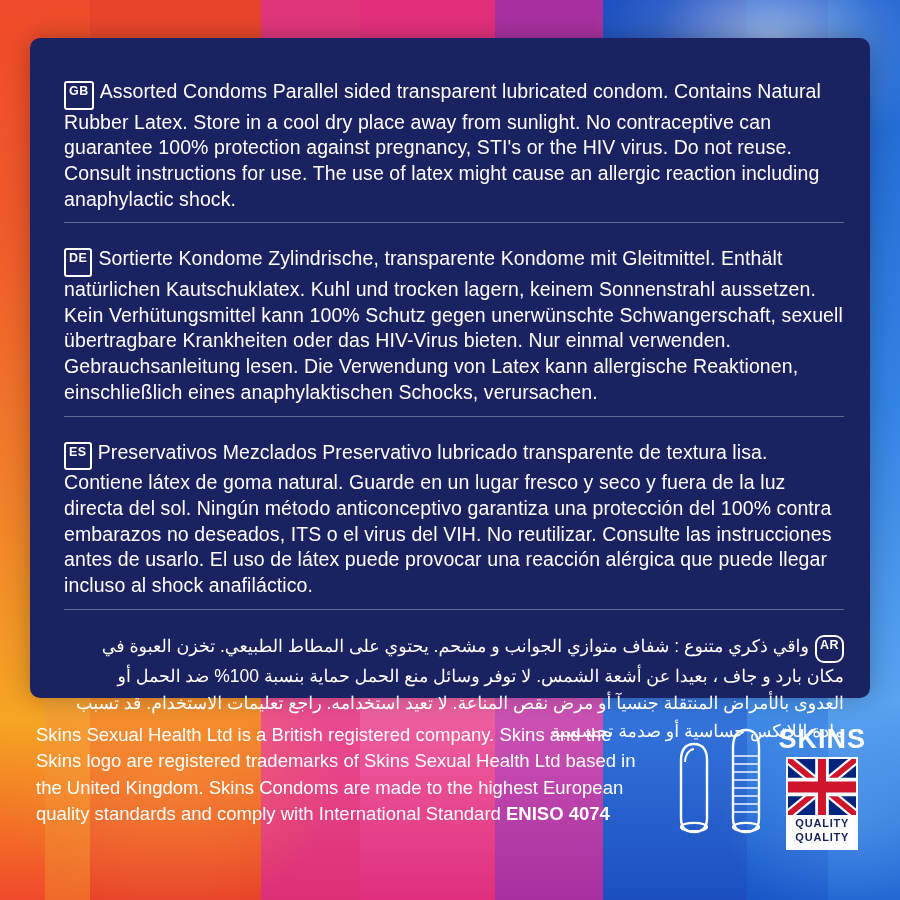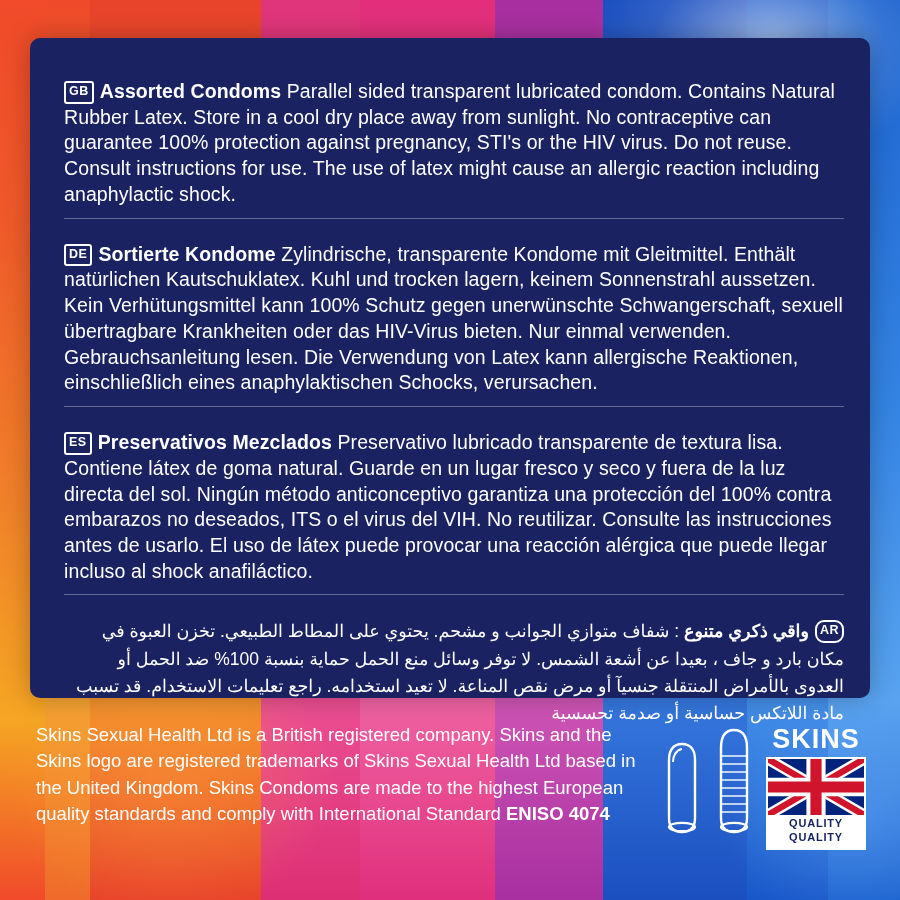--- a/index.html
+++ b/index.html
@@ -79,37 +79,37 @@
     width: 100%;
   }
 
   .lang-flag {
     display: inline-block;
     border: 2px solid #ffffff;
     border-radius: 3px;
     font-size: 12.5px;
     font-weight: bold;
     line-height: 1;
-    padding: 2px 3px 4px 3px;
+    padding: 2px 3px 10px 3px;
     letter-spacing: 0.5px;
     vertical-align: 3px;
     margin-right: 6px;
     margin-top: 21px;
   }
 
   .para {
     font-size: 19.5px;
     line-height: 1.32;
     letter-spacing: 0.1px;
     color: #ffffff;
     text-align: left;
     font-weight: 400;
   }
   .para b, .title {
-    font-weight: bold;
+    font-weight: normal;
   }
 
   .rtl {
     direction: rtl;
     text-align: right;
     font-size: 17.5px;
     line-height: 1.55;
   }
   .rtl .lang-flag { margin-right: 0; margin-left: 6px; border-radius: 9px; }
 
@@ -147,21 +147,21 @@
     gap: 4px;
   }
   .brand-name {
     font-size: 27px;
     font-weight: bold;
     letter-spacing: 1px;
     color: #ffffff;
     line-height: 1;
   }
   .flag-badge {
-    width: 100px;
+    width: 72px;
     border: 2px solid #ffffff;
     background: #0369a1;
     box-sizing: border-box;
   }
   .flag-img { width: 100%; height: 56px; display: block; }
   .quality {
     text-align: center;
     font-size: 11px;
     font-weight: bold;
     color: #14215e;

